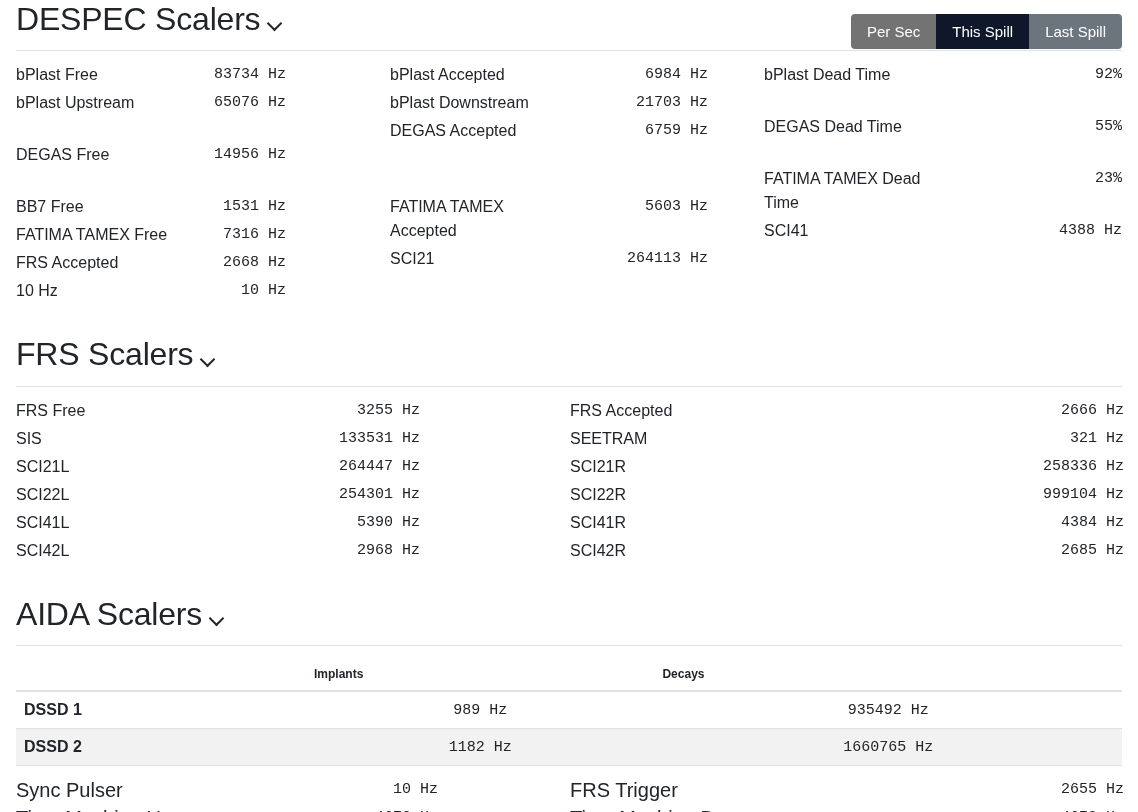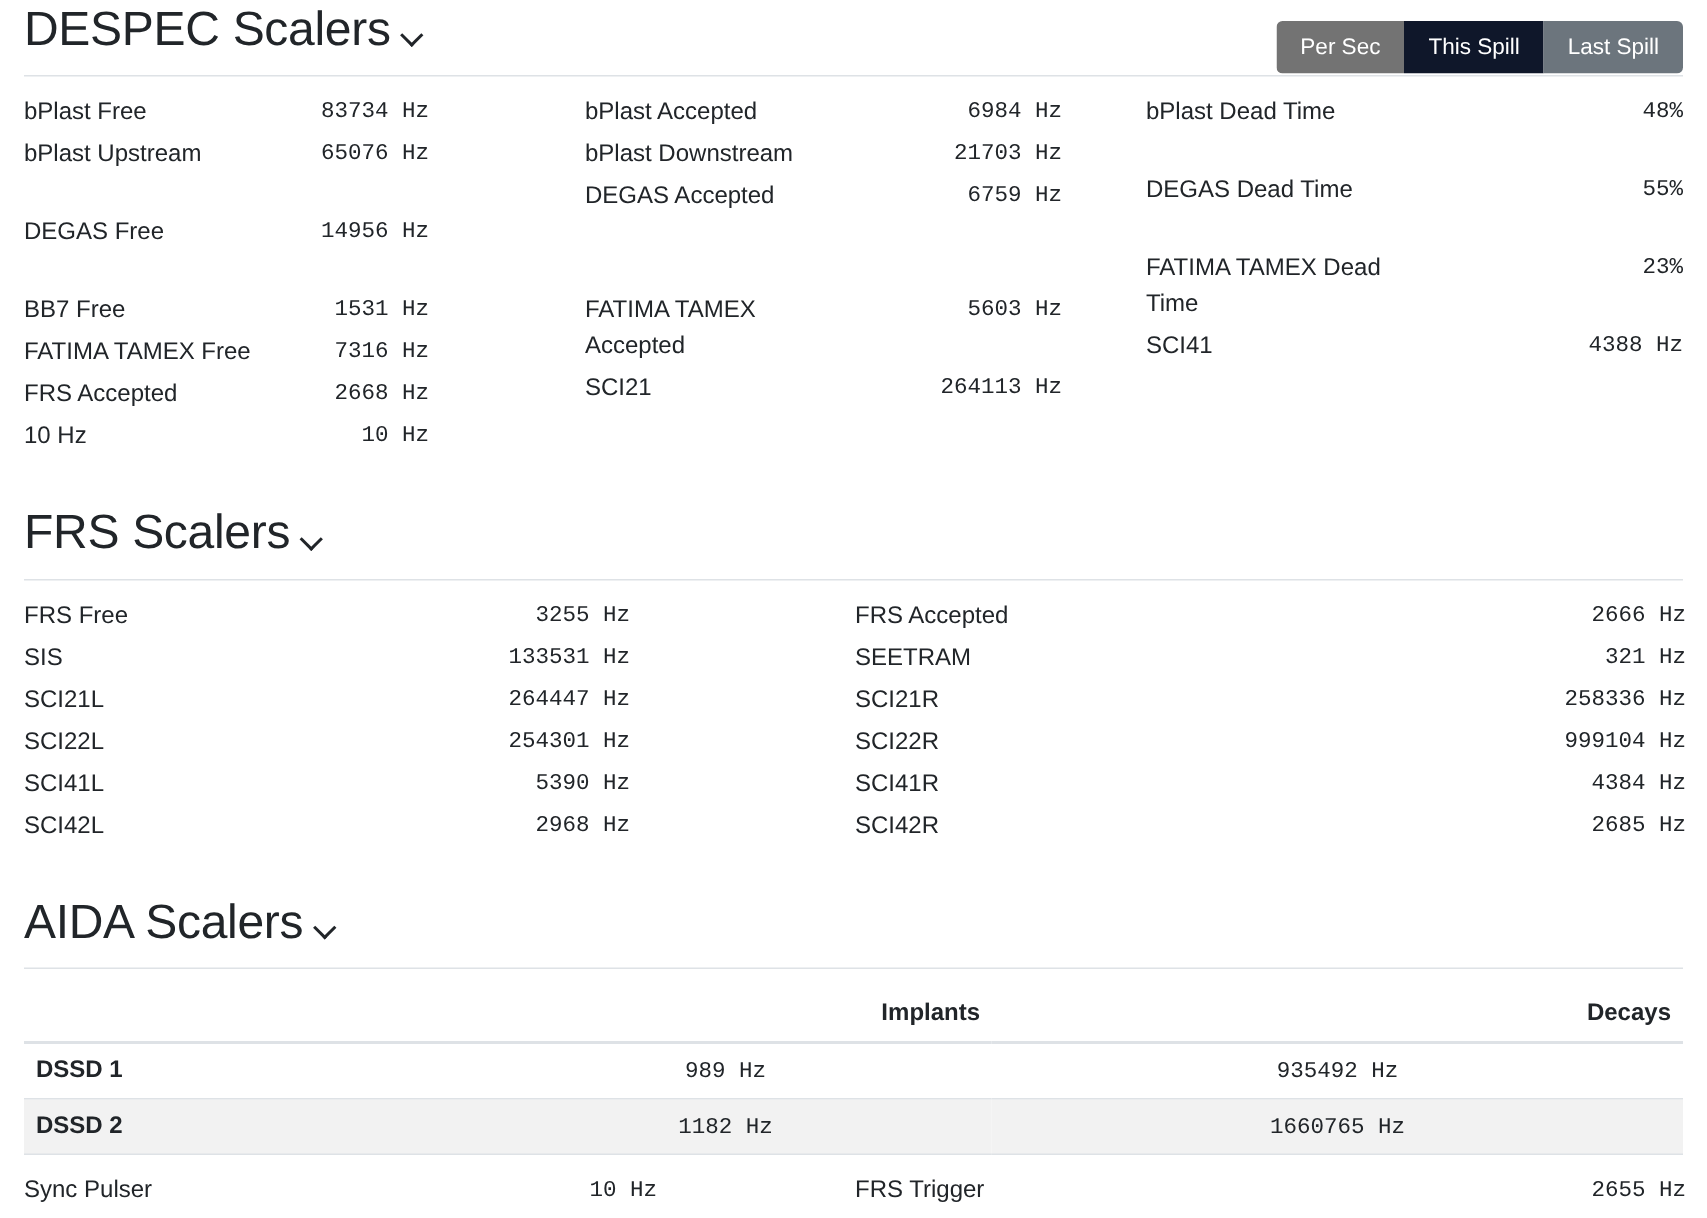--- a/index.html
+++ b/index.html
@@ -124,23 +124,23 @@
   .pad-right-a { padding-right: 150px; }
   .pad-right-b { padding-right: 132px; }
 
   
   .aida-table {
     width: 100%;
     border-collapse: collapse;
     margin-top: 12px;
   }
   .aida-table th {
-    font-size: 16px;
+    font-size: 12px;
     font-weight: bold;
-    text-align: right;
+    text-align: left;
     padding: 9px 8px;
     border-bottom: 2px solid #dee2e6;
     color: #212529;
   }
   .aida-table th.blank { border-bottom: 2px solid #dee2e6; }
   .aida-table td {
     padding: 9px 8px;
     border-bottom: 1px solid #dee2e6;
     font-size: 16px;
     color: #212529;
@@ -151,21 +151,21 @@
   .aida-table td.num {
     font-family: "Liberation Mono", monospace;
     font-size: 15px;
     text-align: center;
     white-space: pre;
   }
   .td-implants { padding-right: 12px; }
   .td-decays { padding-right: 146px; }
 
   .bottom-list { margin-top: 10px; }
-  .bottom-list .rowpair .label { font-size: 16px; }
+  .bottom-list .rowpair .label { font-size: 20px; }
 </style>
 </head>
 <body>
 
 <div class="page">
 
   <div class="toolbar">
     <button class="btn btn-active">Per Sec</button>
     <button class="btn btn-idle">This Spill</button>
     <button class="btn btn-idle2">Last Spill</button>
@@ -233,21 +233,21 @@
       </div>
       <div class="row3">
         <span class="label label-narrow">SCI21</span>
         <span class="value value-pad2">264113 Hz</span>
       </div>
     </div>
 
     <div class="col">
       <div class="row3">
         <span class="label label-narrow">bPlast Dead Time</span>
-        <span class="value value-pad3">48%</span>
+        <span class="value value-pad3">92%</span>
       </div>
       <div class="spacer-row"></div>
       <div class="row3">
         <span class="label label-narrow">DEGAS Dead Time</span>
         <span class="value value-pad3">55%</span>
       </div>
       <div class="spacer-row"></div>
       <div class="row3">
         <span class="label label-narrow">FATIMA TAMEX Dead Time</span>
         <span class="value value-pad3">23%</span>

